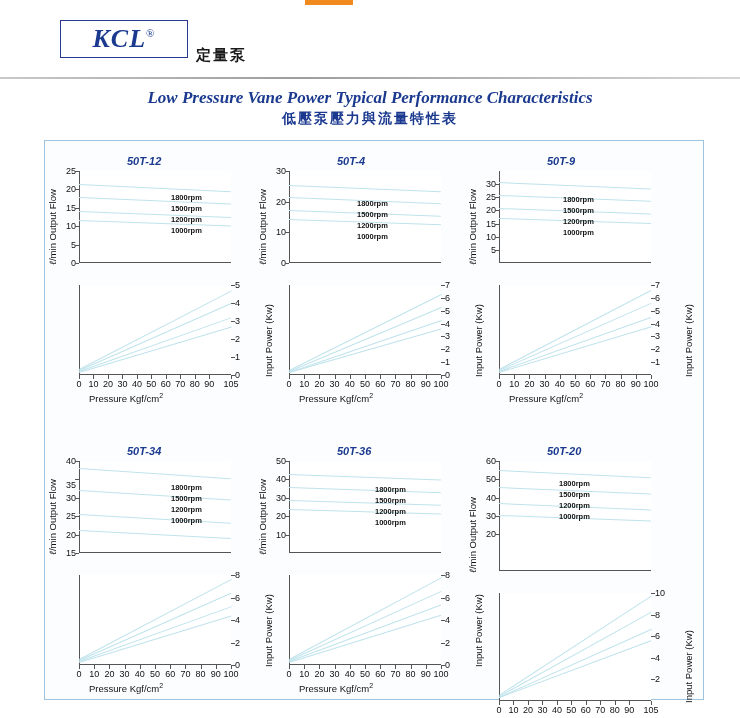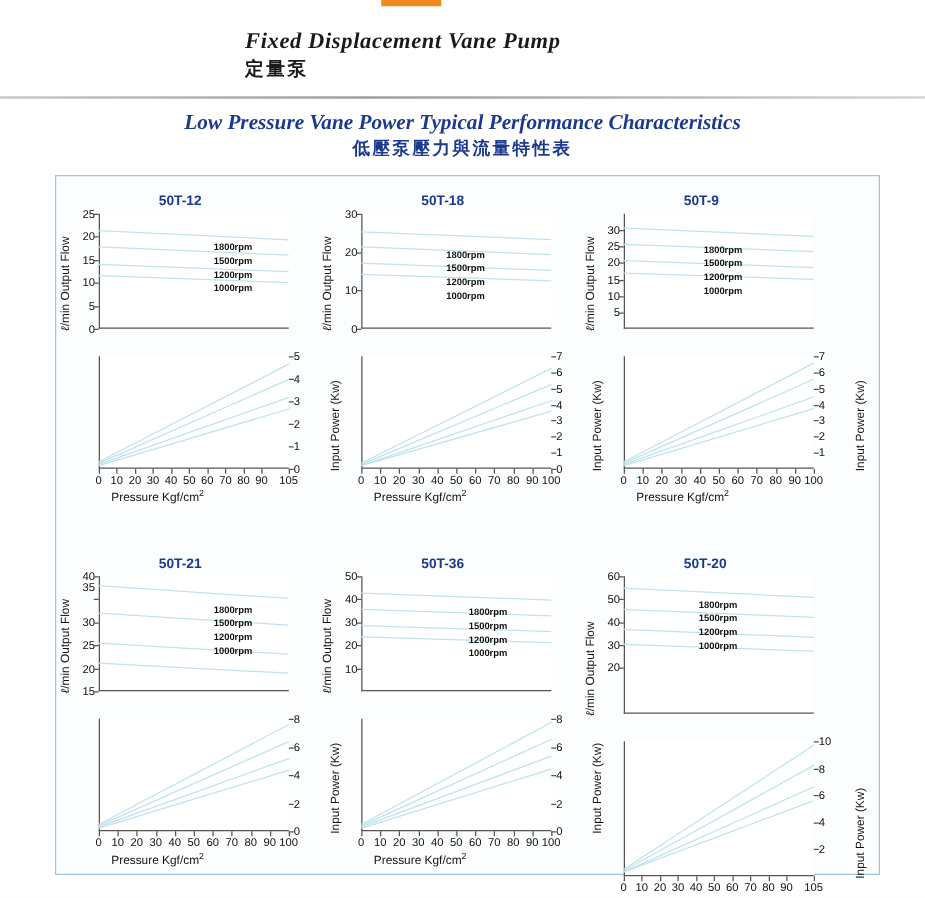--- a/index.html
+++ b/index.html
@@ -109,20 +109,21 @@
   
   .chart {
     position: absolute;
   }
   .chart-title {
     position: absolute;
     font-size: 11px;
     font-weight: bold;
     color: #1b3a8f;
     white-space: nowrap;
+    font-style: italic;
   }
   .plot {
     position: absolute;
     border-left: 1px solid #555;
     border-bottom: 1px solid #555;
     background: #fff;
   }
   .axis-label-y {
     position: absolute;
     font-size: 9.5px;
@@ -182,21 +183,23 @@
     transform-origin: 0 0;
   }
   .sup { font-size: 7px; vertical-align: super; }
 </style>
 </head>
 <body>
 
 <div class="top-accent"></div>
 
 <div class="header">
-  <div class="title-en">Fixed Displacement  Vane  Pump</div>
+  <div class="logo-box">
+    <span class="logo-text"><span>KCL</span><span class="logo-reg">®</span></span>
+  </div>
   <div class="title-cn">定量泵</div>
 </div>
 <div class="head-rule"></div>
 
 <div class="sec-en">Low Pressure Vane Power Typical Performance Characteristics</div>
 <div class="sec-cn">低壓泵壓力與流量特性表</div>
 
 <div class="panel" id="panel">
     <div class="chart" style="left: 34px; top: 30px; width: 200px;">
       <div class="chart-title" style="left: 48px; top: -16px;">50T-12</div>
@@ -258,21 +261,21 @@
       <div class="tick-mark-x" style="left: 101.333px; top: 204px;"></div>
       <div class="tick-x" style="left: 106.81px; top: 208px; width: 18px;">80</div>
       <div class="tick-mark-x" style="left: 115.81px; top: 204px;"></div>
       <div class="tick-x" style="left: 121.286px; top: 208px; width: 18px;">90</div>
       <div class="tick-mark-x" style="left: 130.286px; top: 204px;"></div>
       <div class="tick-x" style="left: 143px; top: 208px; width: 18px;">105</div>
       <div class="tick-mark-x" style="left: 152px; top: 204px;"></div>
       <div class="axis-label-x" style="left: 10px; top: 221px;">Pressure Kgf/cm<span class="sup">2</span></div>
     </div>
     <div class="chart" style="left: 244px; top: 30px; width: 200px;">
-      <div class="chart-title" style="left: 48px; top: -16px;">50T-18</div>
+      <div class="chart-title" style="left: 48px; top: -16px;">50T-4</div>
       <div class="plot" style="left: 0px; top: 0px; width: 152px; height: 92px;"></div>
       <div class="tick-y" style="left: -20px; top: 87px; width: 17px;">0</div>
       <div class="tick-mark-y" style="left: -4px; top: 92px;"></div>
       <div class="tick-y" style="left: -20px; top: 56.3333px; width: 17px;">10</div>
       <div class="tick-mark-y" style="left: -4px; top: 61.3333px;"></div>
       <div class="tick-y" style="left: -20px; top: 25.6667px; width: 17px;">20</div>
       <div class="tick-mark-y" style="left: -4px; top: 30.6667px;"></div>
       <div class="tick-y" style="left: -20px; top: -5px; width: 17px;">30</div>
       <div class="tick-mark-y" style="left: -4px; top: 0px;"></div>
       <div class="axis-label-y" style="left: -32px; top: 94px;"><i>ℓ</i>/min Output Flow</div>
@@ -392,31 +395,31 @@
       <div class="tick-mark-x" style="left: 106.4px; top: 204px;"></div>
       <div class="tick-x" style="left: 112.6px; top: 208px; width: 18px;">80</div>
       <div class="tick-mark-x" style="left: 121.6px; top: 204px;"></div>
       <div class="tick-x" style="left: 127.8px; top: 208px; width: 18px;">90</div>
       <div class="tick-mark-x" style="left: 136.8px; top: 204px;"></div>
       <div class="tick-x" style="left: 143px; top: 208px; width: 18px;">100</div>
       <div class="tick-mark-x" style="left: 152px; top: 204px;"></div>
       <div class="axis-label-x" style="left: 10px; top: 221px;">Pressure Kgf/cm<span class="sup">2</span></div>
     </div>
     <div class="chart" style="left: 34px; top: 320px; width: 200px;">
-      <div class="chart-title" style="left: 48px; top: -16px;">50T-21</div>
+      <div class="chart-title" style="left: 48px; top: -16px;">50T-34</div>
       <div class="plot" style="left: 0px; top: 0px; width: 152px; height: 92px;"></div>
       <div class="tick-y" style="left: -20px; top: 87px; width: 17px;">15</div>
       <div class="tick-mark-y" style="left: -4px; top: 92px;"></div>
       <div class="tick-y" style="left: -20px; top: 68.6px; width: 17px;">20</div>
       <div class="tick-mark-y" style="left: -4px; top: 73.6px;"></div>
       <div class="tick-y" style="left: -20px; top: 50.2px; width: 17px;">25</div>
       <div class="tick-mark-y" style="left: -4px; top: 55.2px;"></div>
       <div class="tick-y" style="left: -20px; top: 31.8px; width: 17px;">30</div>
       <div class="tick-mark-y" style="left: -4px; top: 36.8px;"></div>
-      <div class="tick-y" style="left: -20px; top: 4px; width: 17px;">35</div>
+      <div class="tick-y" style="left: -20px; top: 19px; width: 17px;">35</div>
       <div class="tick-mark-y" style="left: -4px; top: 18.4px;"></div>
       <div class="tick-y" style="left: -20px; top: -5px; width: 17px;">40</div>
       <div class="tick-mark-y" style="left: -4px; top: 0px;"></div>
       <div class="axis-label-y" style="left: -32px; top: 94px;"><i>ℓ</i>/min Output Flow</div>
       <div class="flow-line" style="left: 0px; top: 7.36px; width: 152.349px; transform: rotate(3.87812deg);"></div>
       <div class="flow-line" style="left: 0px; top: 29.44px; width: 152.301px; transform: rotate(3.60187deg);"></div>
       <div class="flow-line" style="left: 0px; top: 52.992px; width: 152.256px; transform: rotate(3.32545deg);"></div>
       <div class="flow-line" style="left: 0px; top: 69.184px; width: 152.215px; transform: rotate(3.04887deg);"></div>
       <div class="rpm-label" style="left: 92px; top: 22px;">1800rpm</div>
       <div class="rpm-label" style="left: 92px; top: 33px;">1500rpm</div>

